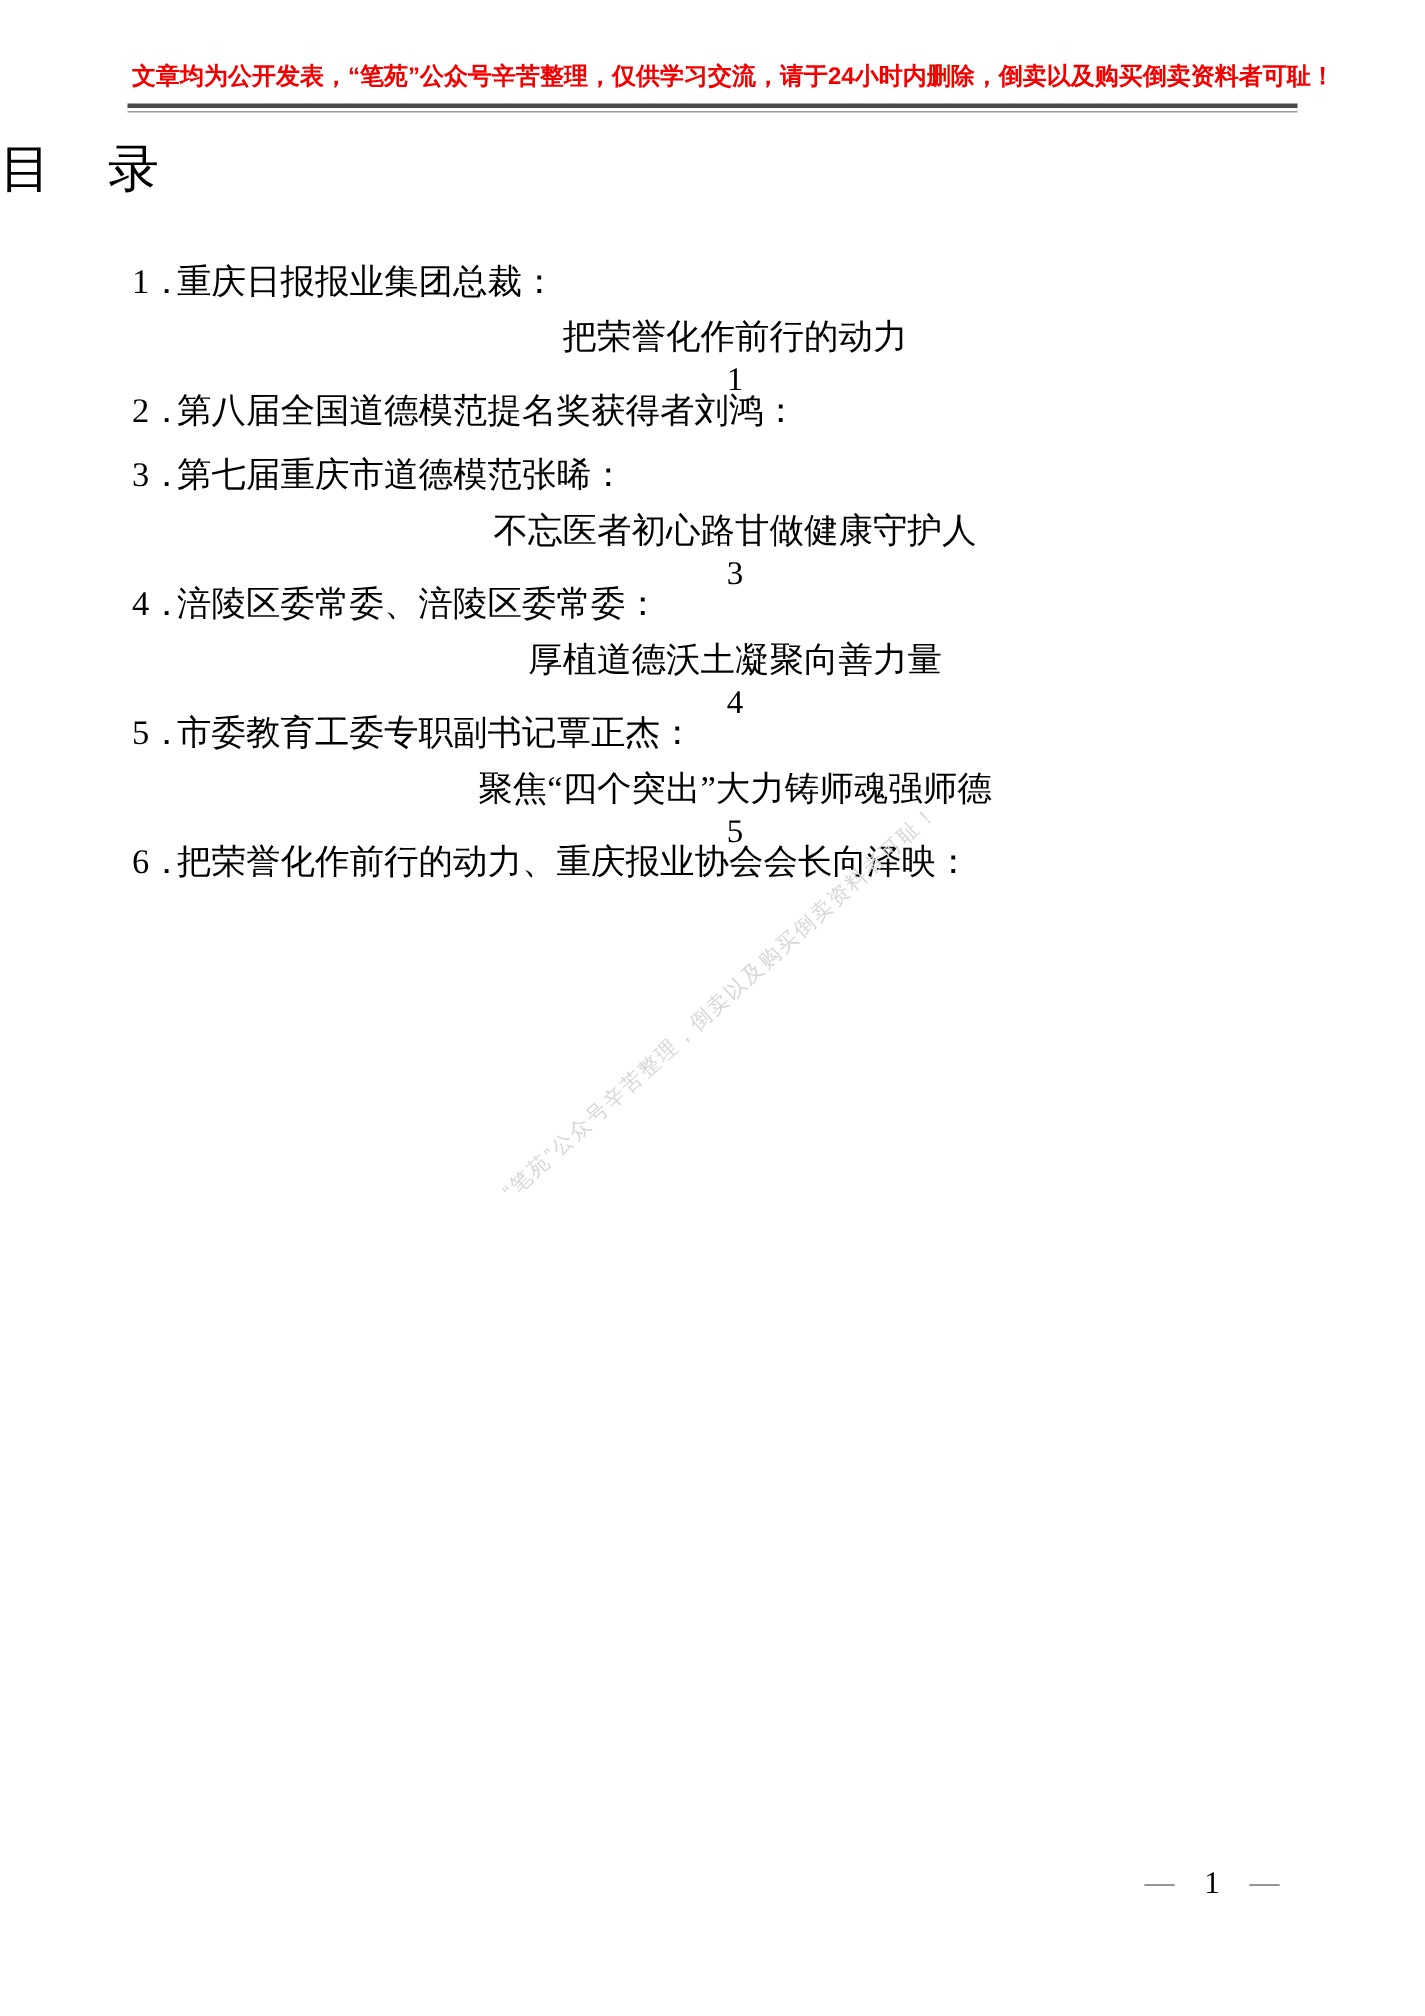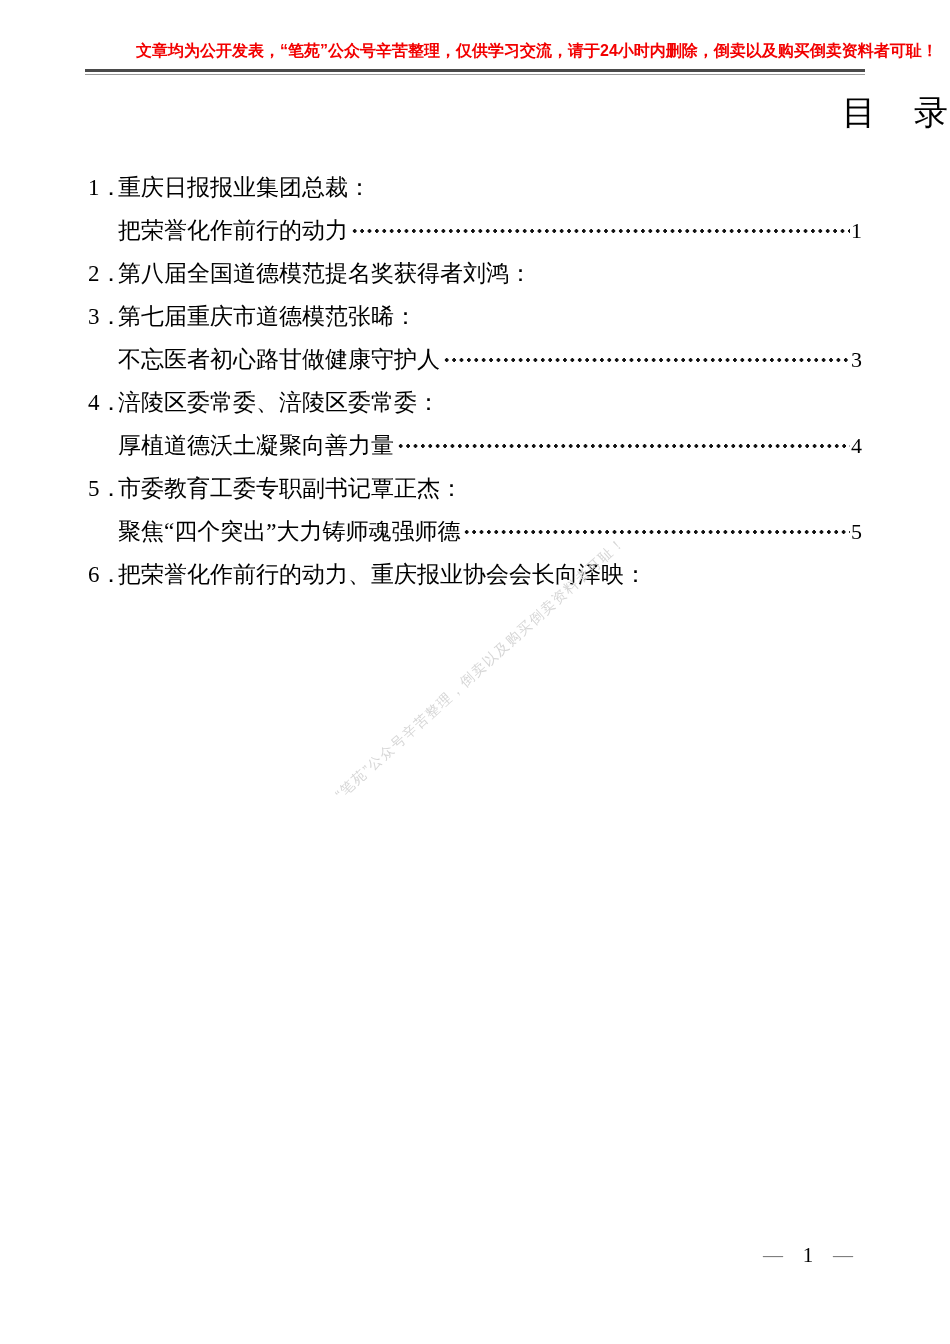--- a/index.html
+++ b/index.html
@@ -25,39 +25,38 @@
     top: 41px;
     left: 88px;
     width: 774px;
     text-align: center;
     font-family: "Liberation Sans", sans-serif;
     font-weight: bold;
     font-size: 16px;
     letter-spacing: 0px;
     color: #f20000;
     white-space: nowrap;
-    margin-left: 48px;
   }
   
   .header-rule {
     position: absolute;
     top: 69px;
     left: 85px;
     width: 780px;
     height: 2px;
     border-top: 3px solid #4a4a4a;
     border-bottom: 1px solid #9a9a9a;
   }
   
   .title {
     position: absolute;
     top: 90px;
     left: 0;
     width: 100%;
-    text-align: right;
+    text-align: left;
     font-size: 34px;
     color: #000;
     letter-spacing: 2px;
   }
   
   .toc {
     position: absolute;
     top: 166px;
     left: 88px;
     width: 774px;
@@ -72,20 +71,21 @@
     display: inline-block;
     width: 30px;
     flex: 0 0 30px;
   }
   .toc-line2 {
     display: flex;
     align-items: center;
     height: 43px;
     font-size: 23px;
     padding-left: 30px;
+    flex-direction: column;
   }
   .leader {
     flex: 1 1 auto;
     align-self: stretch;
     margin: 0 1px 0 3px;
     background-image: radial-gradient(circle, #111 1.6px, transparent 1.9px);
     background-size: 7.4px 8px;
     background-repeat: repeat-x;
     background-position: left center;
   }

